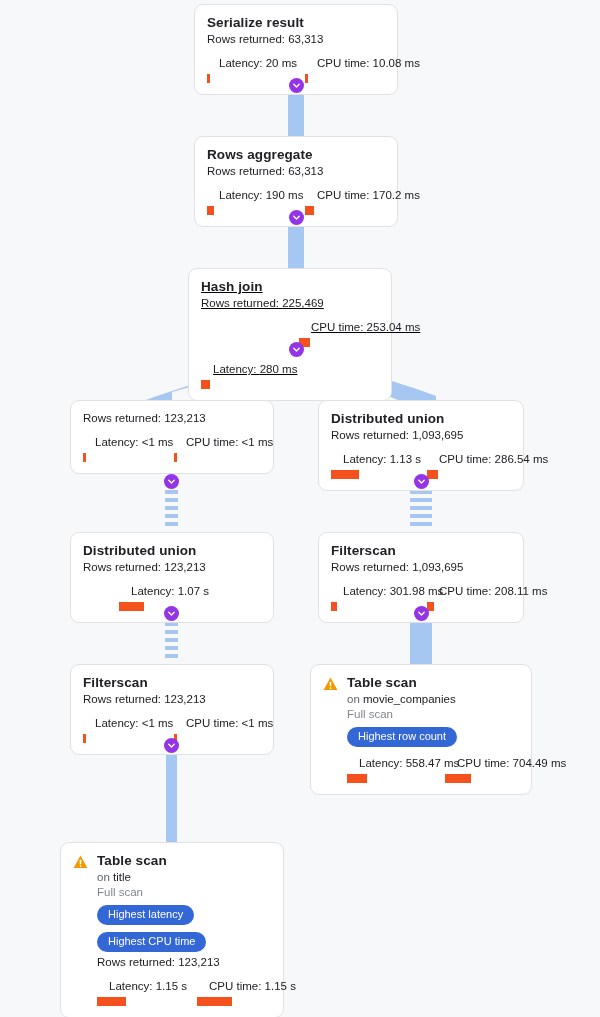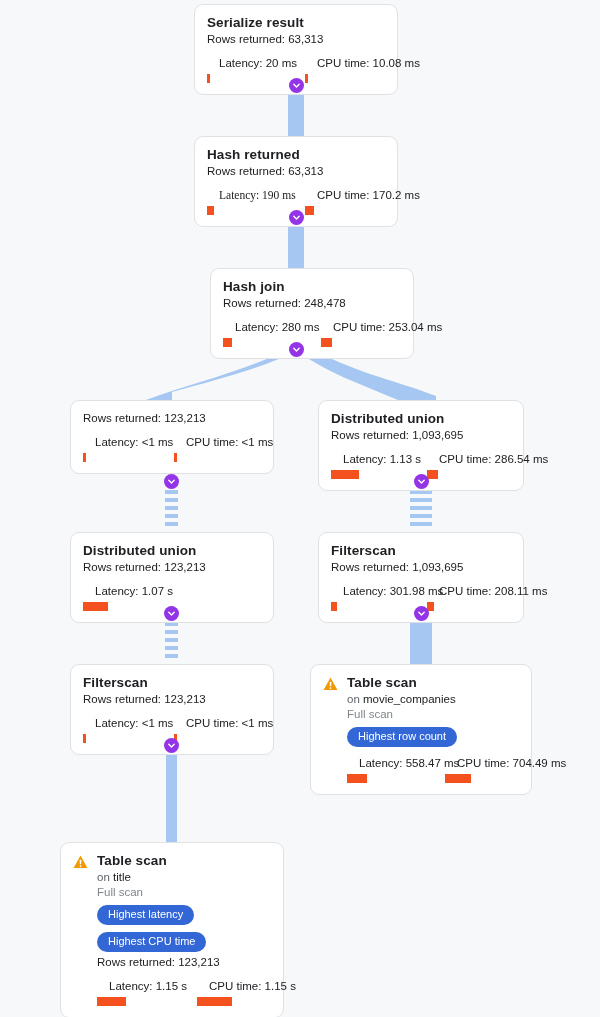--- a/index.html
+++ b/index.html
@@ -225,46 +225,46 @@
       </div>
       <div class="metric">
         <div class="metric-label"><span>CPU time: </span><span>10.08 ms</span></div>
         <div class="metric-bar" style="width:3px;"></div>
       </div>
     </div>
   </div>
 
   <div class="node" style="left:194px; top:136px; width:204px;">
     <div class="node-head">
-      <div class="node-title">Hash returned</div>
+      <div class="node-title">Rows aggregate</div>
     </div>
     <div class="rows">
       <span>Rows returned: </span><span>63,313</span>
     </div>
     <div class="metrics">
-      <div class="metric" style="width:98px;font-family:Liberation Serif, serif;">
+      <div class="metric" style="width:98px;">
         <div class="metric-label"><span>Latency: </span><span>190 ms</span></div>
         <div class="metric-bar" style="width:7px;"></div>
       </div>
       <div class="metric">
         <div class="metric-label"><span>CPU time: </span><span>170.2 ms</span></div>
         <div class="metric-bar" style="width:9px;"></div>
       </div>
     </div>
   </div>
 
-  <div class="node" style="left:210px; top:268px; width:204px;">
+  <div class="node" style="left:188px; top:268px; width:204px;text-decoration:underline;">
     <div class="node-head">
       <div class="node-title">Hash join</div>
     </div>
     <div class="rows">
-      <span>Rows returned: </span><span>248,478</span>
-    </div>
-    <div class="metrics">
-      <div class="metric" style="width:98px;">
+      <span>Rows returned: </span><span>225,469</span>
+    </div>
+    <div class="metrics">
+      <div class="metric" style="width:98px;margin-top:42px;">
         <div class="metric-label"><span>Latency: </span><span>280 ms</span></div>
         <div class="metric-bar" style="width:9px;"></div>
       </div>
       <div class="metric">
         <div class="metric-label"><span>CPU time: </span><span>253.04 ms</span></div>
         <div class="metric-bar" style="width:11px;"></div>
       </div>
     </div>
   </div>
 
@@ -304,21 +304,21 @@
   </div>
 
   <div class="node" style="left:70px; top:532px; width:204px;">
     <div class="node-head">
       <div class="node-title">Distributed union</div>
     </div>
     <div class="rows">
       <span>Rows returned: </span><span>123,213</span>
     </div>
     <div class="metrics">
-      <div class="metric" style="width:91px;">
+      <div class="metric" style="width:91px;margin-left:36px;">
         <div class="metric-label"><span>Latency: </span><span>1.07 s</span></div>
         <div class="metric-bar" style="width:25px;"></div>
       </div>
     </div>
   </div>
 
   <div class="node" style="left:318px; top:532px; width:206px;">
     <div class="node-head">
       <div class="node-title">Filterscan</div>
     </div>

